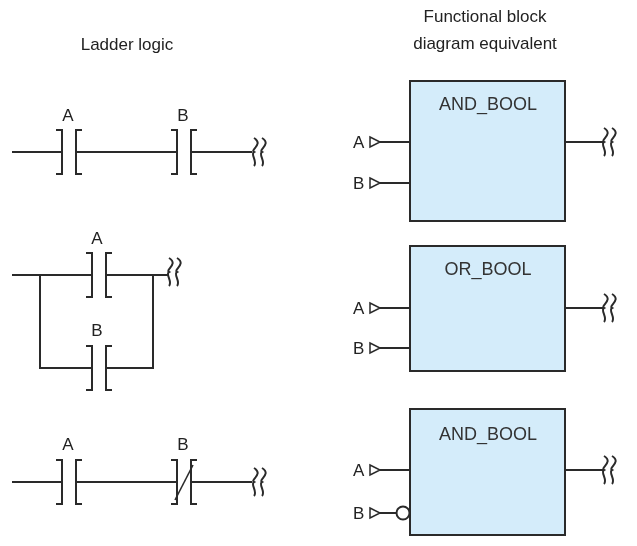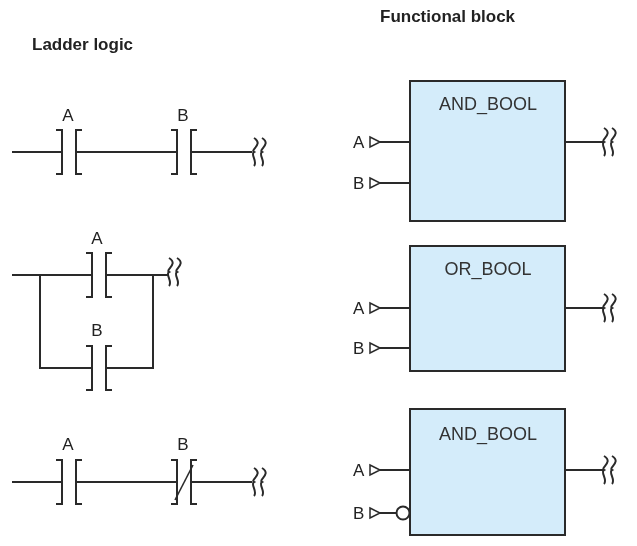--- a/index.html
+++ b/index.html
@@ -1,27 +1,28 @@
 <!DOCTYPE html>
 <html><head>
 <meta charset="utf-8">
 <style>
   html, body { margin:0; padding:0; background:#ffffff; }
   body { width:637px; height:546px; position:relative; overflow:hidden; font-family:"Liberation Sans", sans-serif; }
-  .hdr { position:absolute; font-weight:bold; font-size:17px; color:#222; text-align:left; line-height:27px; }
+  .hdr { position:absolute; font-weight:normal; font-size:17px; color:#222; text-align:center; line-height:27px; }
   svg { position:absolute; left:0; top:0; }
   .lbl { font-family:"Liberation Sans", sans-serif; font-size:17px; fill:#222; }
   .blk-title { font-family:"Liberation Sans", sans-serif; font-size:18px; fill:#333; }
 </style>
 </head>
 <body>
 
 <div class="hdr" style="left:32px; top:31px; width:190px;">Ladder logic</div>
 <div class="hdr" style="left:380px; top:3px; width:210px;">
   <div>Functional block</div>
+  <div>diagram equivalent</div>
 </div>
 
 <svg width="637" height="546" viewBox="0 0 637 546" fill="none" stroke="#2a2a2a" stroke-width="2">
   <defs>
     <symbol id="squig" viewBox="0 0 20 40" overflow="visible">
       <path d="M4 -8 C12 -4 12 4 4 8"></path>
       <path d="M10 -8 C18 -4 18 4 10 8"></path>
     </symbol>
   </defs>
 

